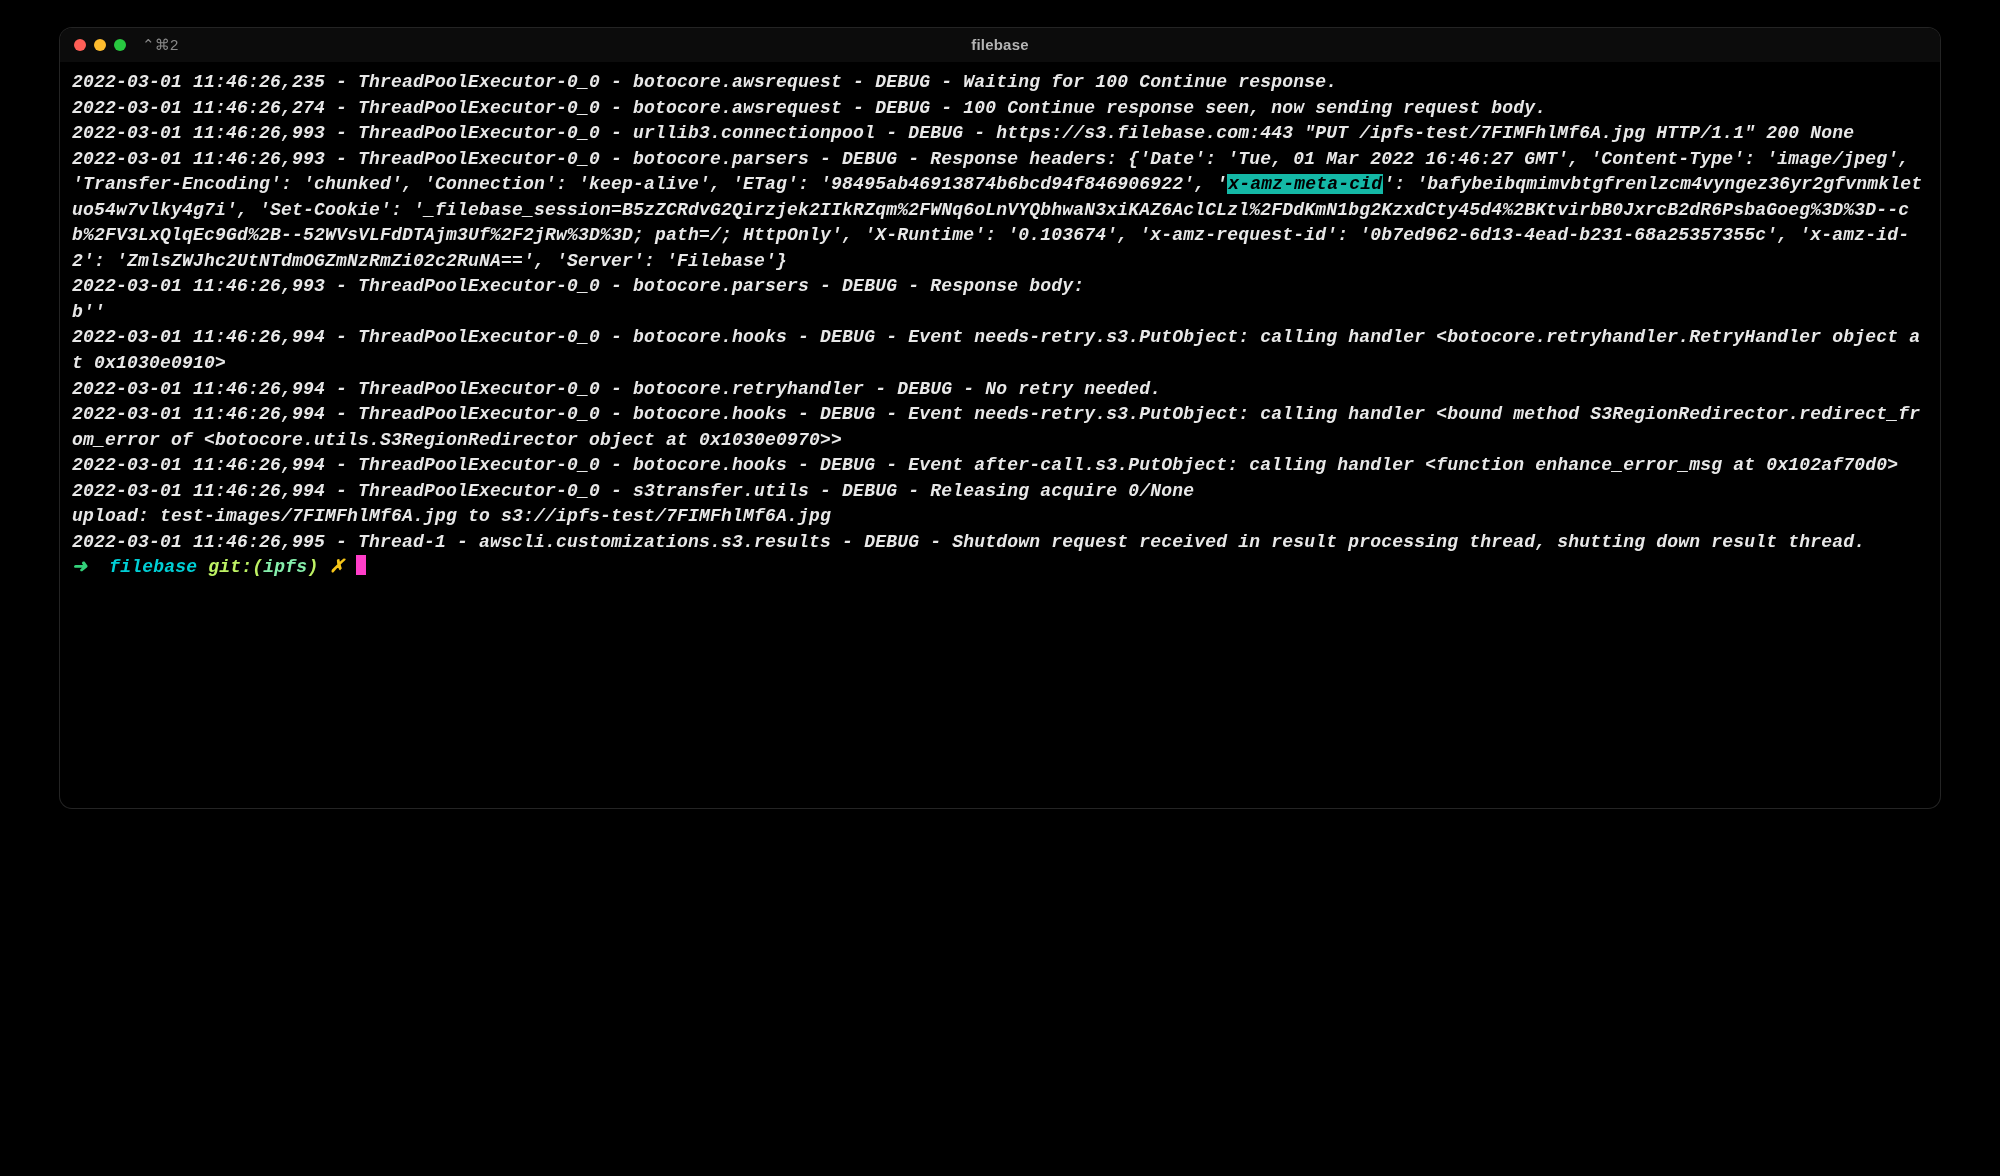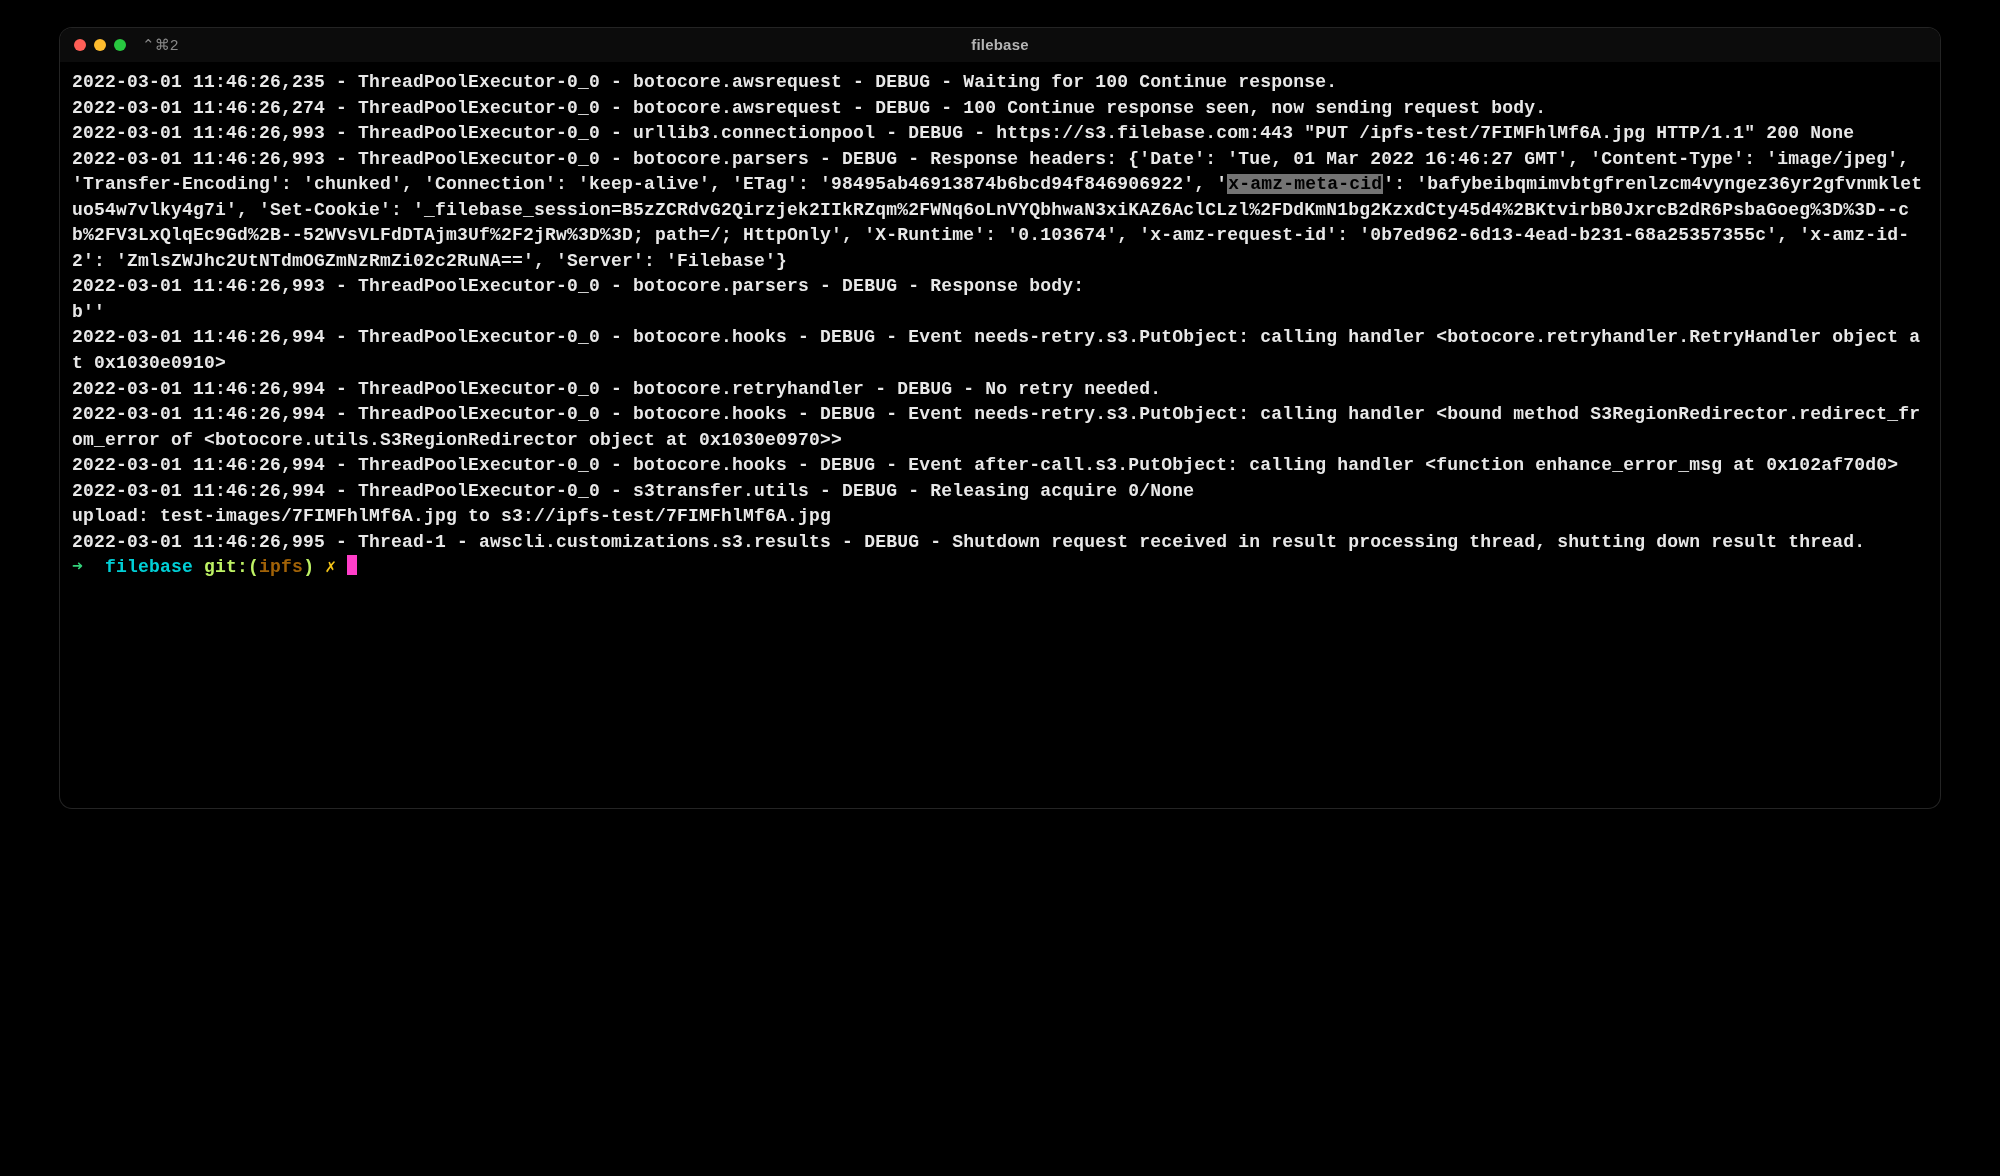--- a/index.html
+++ b/index.html
@@ -80,32 +80,33 @@
   .body {
     flex: 1 1 auto;
     padding: 8px 12px 12px 12px;
     overflow: hidden;
   }
 
   .log {
     white-space: pre-wrap;
     word-break: break-all;
     font-weight: 600;
+    font-style: italic;
   }
 
   .hl {
-    background: #737373;
+    background: #14b8a6;
     color: #000000;
     padding: 0 1px;
   }
 
   .prompt-arrow { color: #33d17a; }
   .prompt-dir   { color: #00cfd6; }
   .prompt-git   { color: #bef264; }
-  .prompt-branch{ color: #a16207; }
+  .prompt-branch{ color: #86efac; }
   .prompt-x     { color: #f5c518; }
   .cursor {
     display: inline-block;
     width: 10px;
     height: 20px;
     background: #ff3ec9;
     vertical-align: -3px;
   }
 </style>
 </head>

